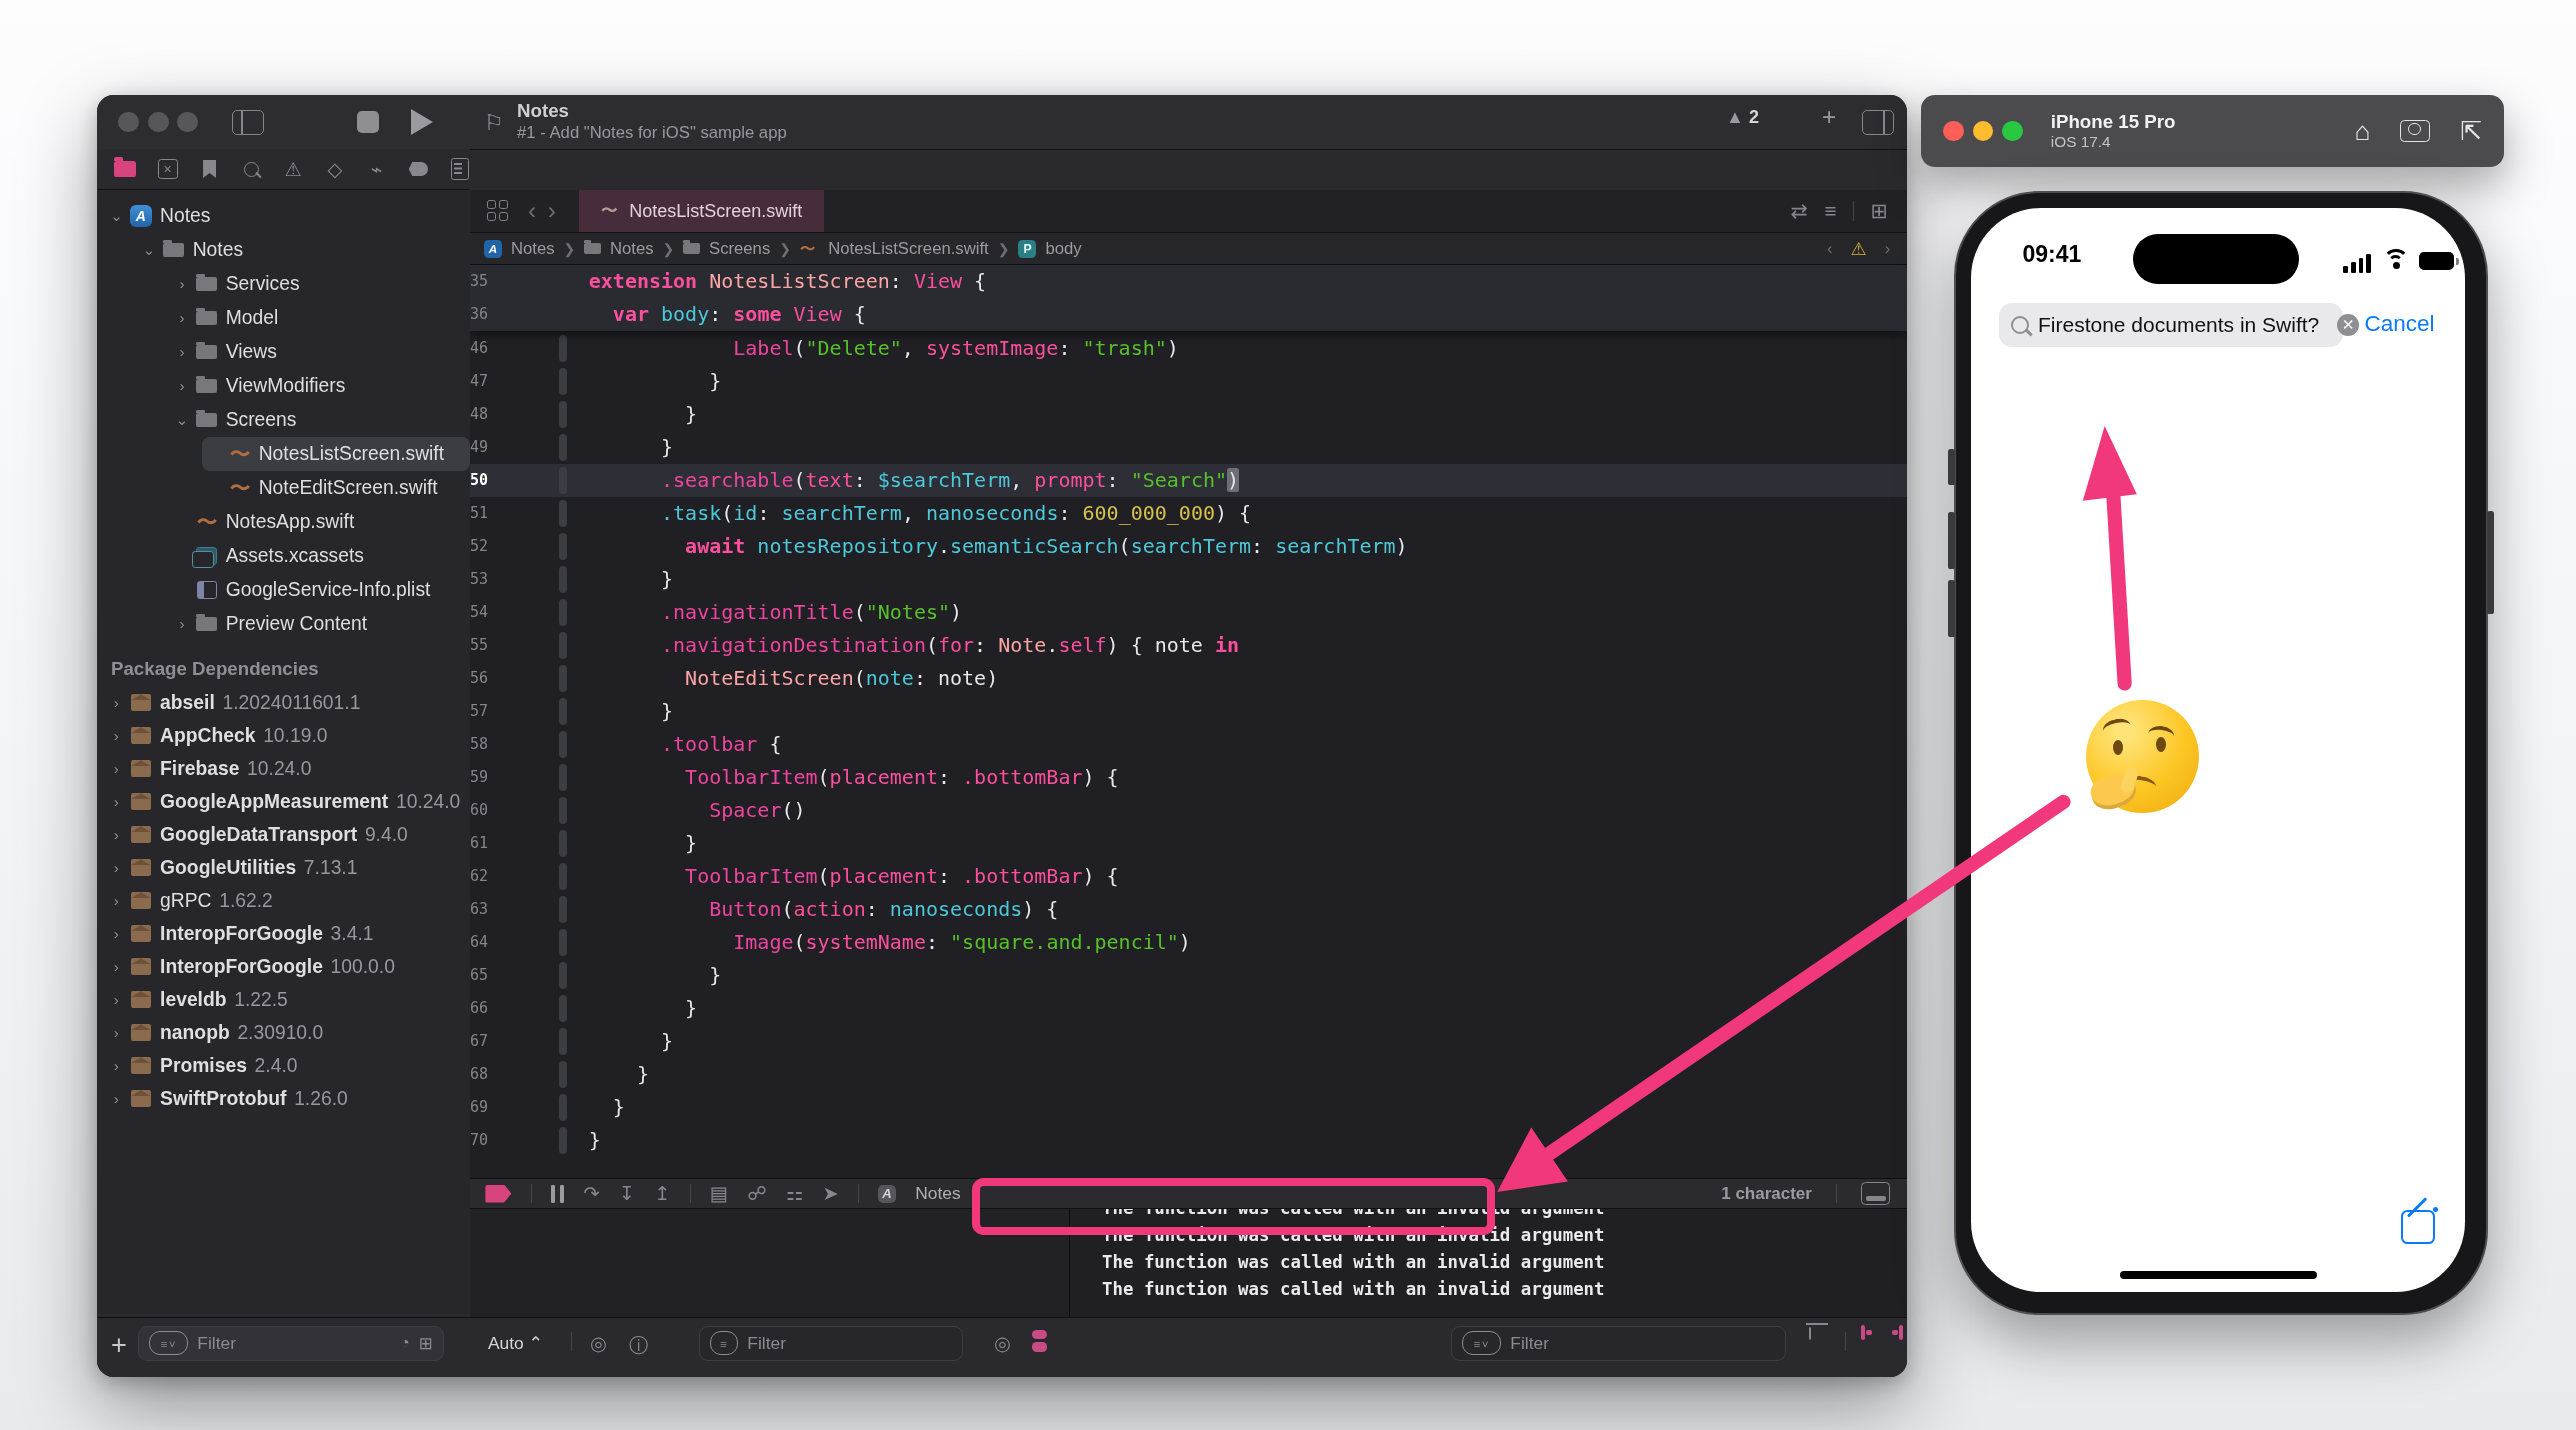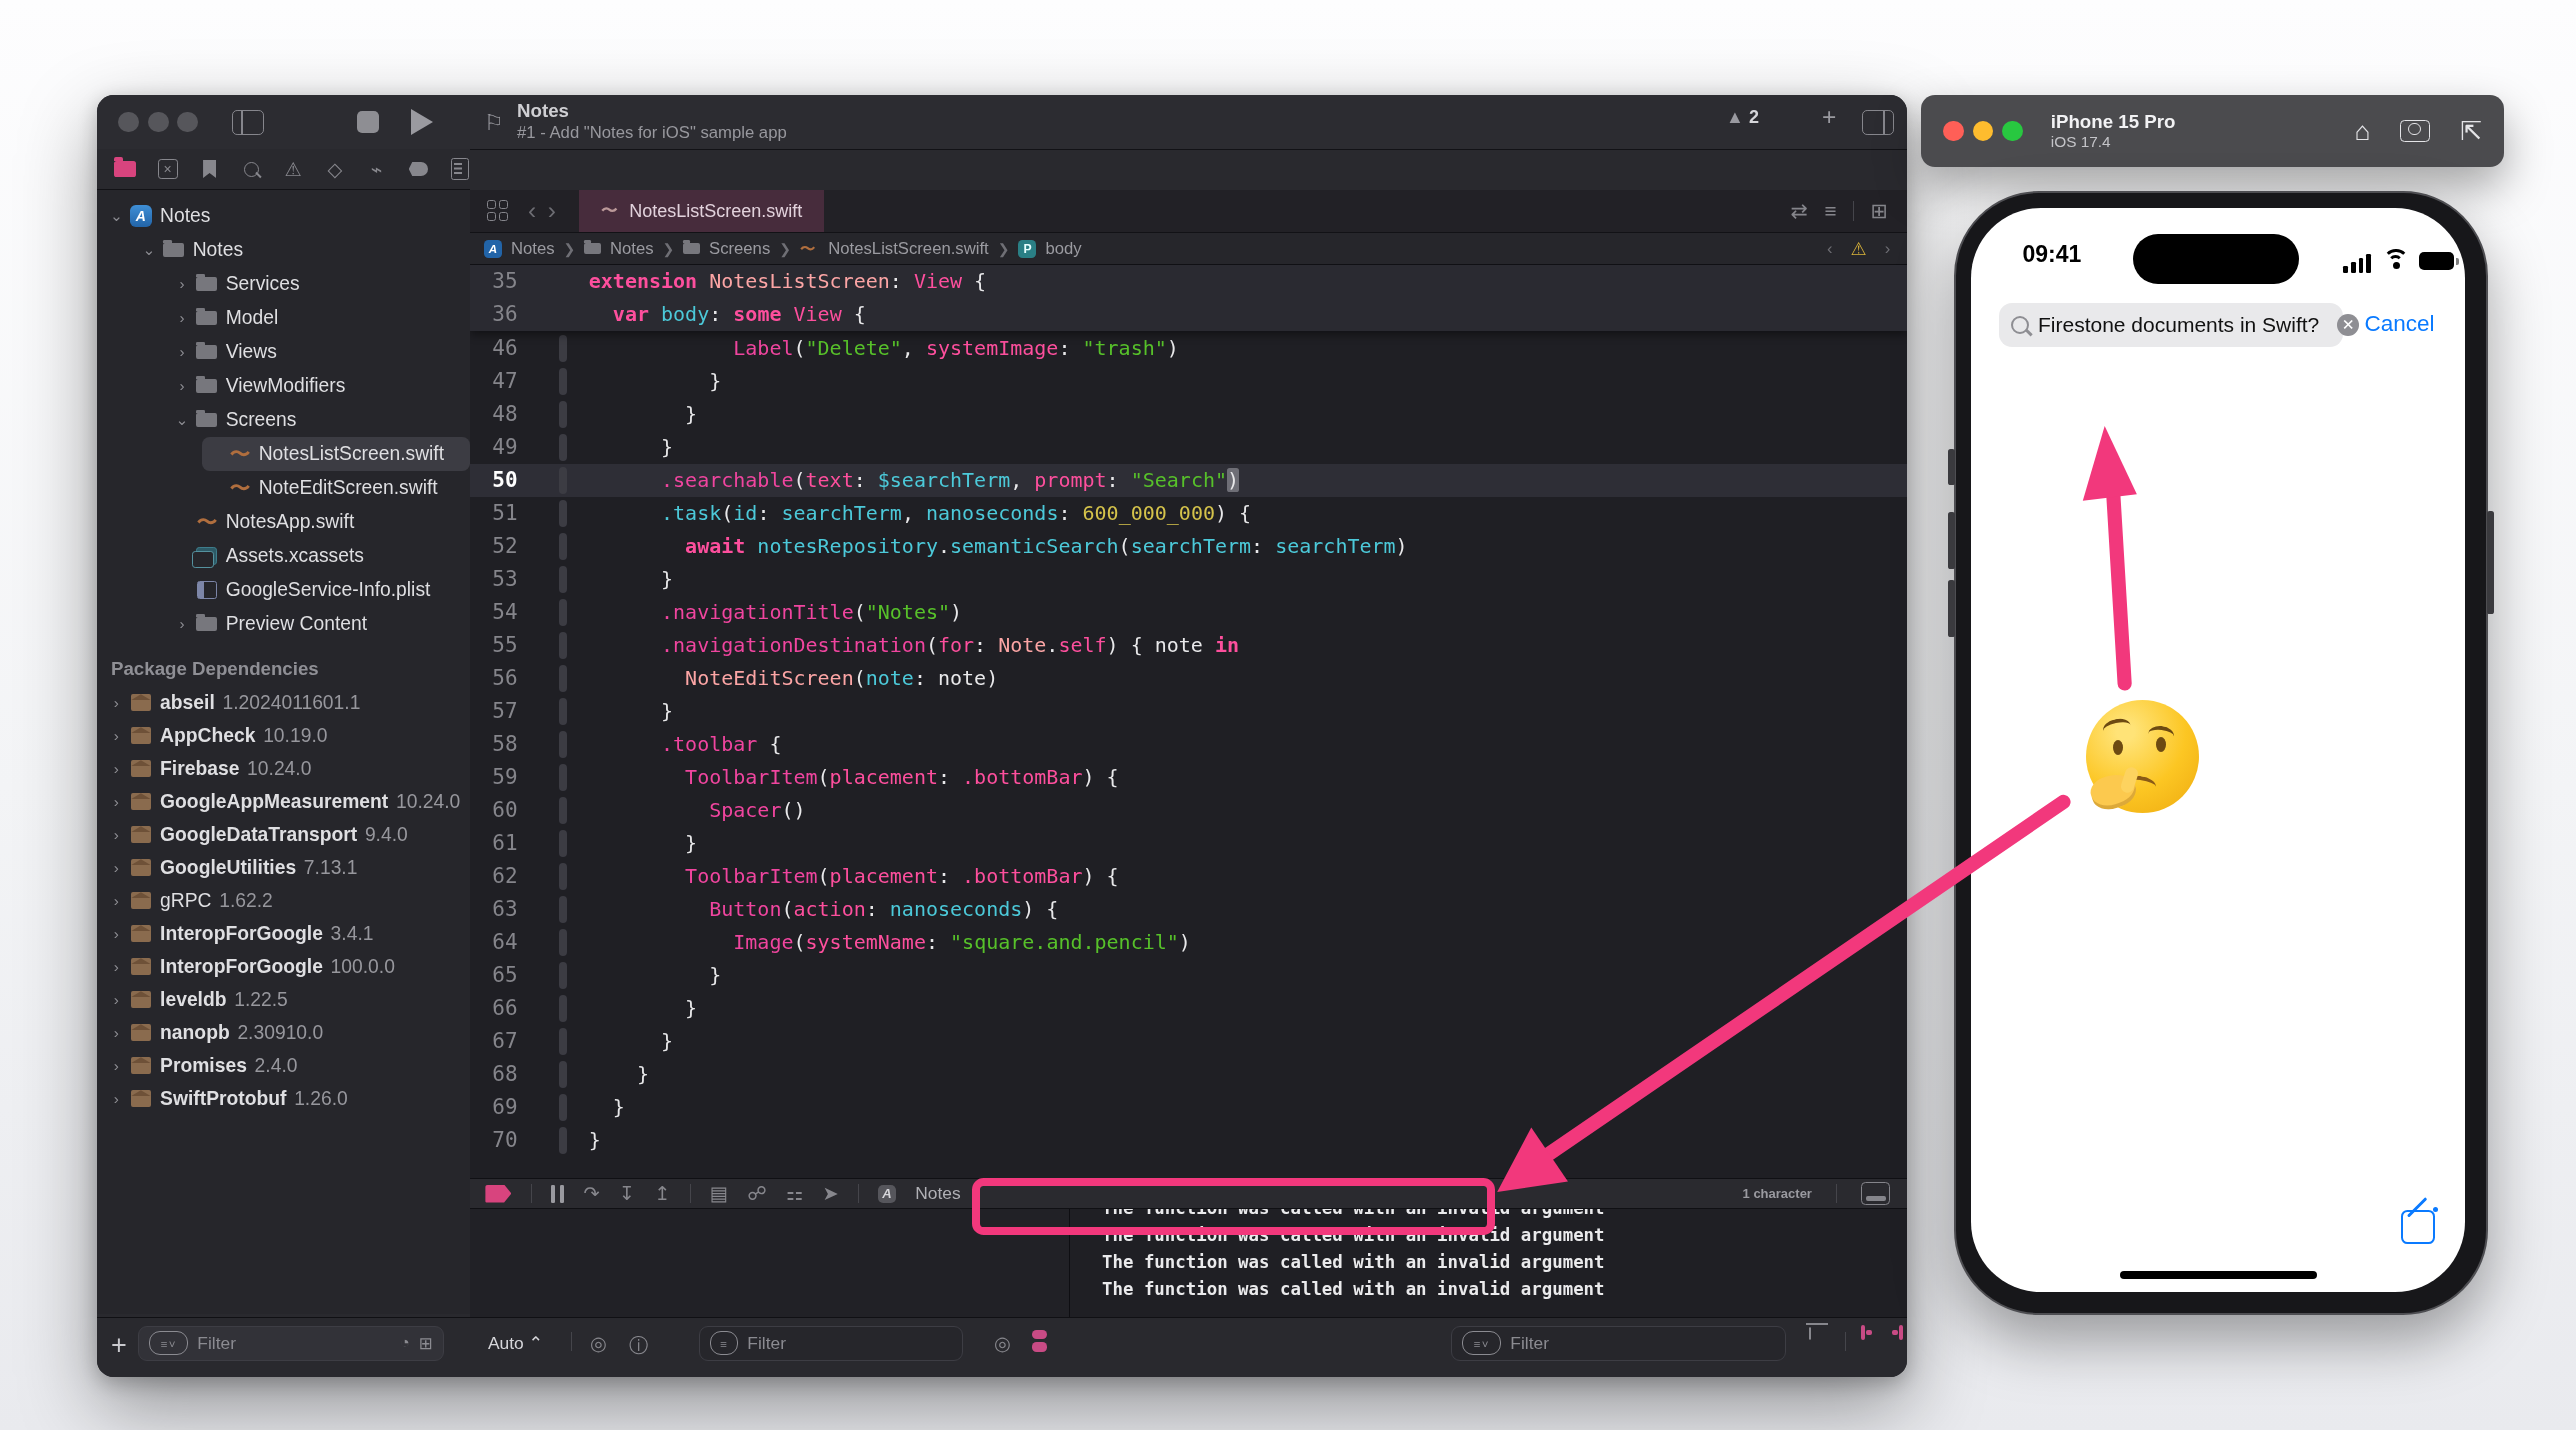--- a/index.html
+++ b/index.html
@@ -66,21 +66,21 @@
   #jumpbar{left:373px;top:138px;width:1437px;height:32px;background:#26262b;border-bottom:0.6px solid #101014;display:flex;align-items:center;color:#9b9ba1;font-size:16.7px;gap:9px;padding-left:14px;box-sizing:border-box;}
   .jb-sep{color:#6f6f75;font-size:14px;}
   .jb-badge{width:18px;height:18px;border-radius:4.5px;background:#2264a8;color:#fff;font-size:11.6px;font-weight:bold;display:flex;align-items:center;justify-content:center;font-style:italic;}
   .jb-p{width:18px;height:18px;border-radius:4.5px;background:#2a7f85;color:#e6ffff;font-size:12.2px;font-weight:bold;display:flex;align-items:center;justify-content:center;}
   .jb-folder{width:16.7px;height:11.6px;background:#77777d;border-radius:1.9px;position:relative;}
   .jb-folder::before{content:"";position:absolute;top:-2.6px;left:0;width:7px;height:2.6px;background:#77777d;border-radius:1.3px 1.3px 0 0;}
   .warn-tri{color:#d9b33a;font-size:18px;}
   
   #editor{left:373px;top:170px;width:1437px;height:913px;background:#1f1f24;overflow:hidden;}
   .cl{height:33px;line-height:33px;display:flex;font-family:"DejaVu Sans Mono",monospace;font-size:20px;white-space:pre;}
-  .cl .ln{flex:0 0 70px;text-align:center;padding-right:16.7px;color:#85858b;font-size:21px;}
+  .cl .ln{flex:0 0 70px;text-align:left;padding-right:16.7px;color:#85858b;font-size:15px;}
   .cl .gut{flex:0 0 16.7px;position:relative;}
   .cl .gut::before{content:"";position:absolute;left:2.6px;top:2.6px;bottom:2.6px;width:7.7px;border-radius:3.9px;background:#3c3c43;}
   .cl.nogut .gut::before{display:none;}
   .cl .src{padding-left:15.4px;}
   .cl.hl{background:#2e2e36;}
   .cl.hl .ln{color:#fff;font-weight:bold;}
   #sticky{position:absolute;left:0;top:0;width:100%;background:#2a2a31;box-shadow:0 3.9px 9px rgba(0,0,0,.45);z-index:3;}
   #codebody{position:absolute;left:0;top:67px;width:100%;}
   .tok-k{color:#fd4f9d;font-weight:bold;}
   .tok-k2{color:#fd4f9d;}
@@ -91,21 +91,21 @@
   .tok-n{color:#d5c34b;}
   .tok-p{color:#e8e8ea;}
   .tok-sel{color:#e8e8ea;background:#6e6e76;border-radius:2.6px;}
   
   #debugbar{left:373px;top:1083px;width:1437px;height:31px;background:#2a2a2f;border-top:0.6px solid #101014;border-bottom:0.6px solid #101014;display:flex;align-items:center;gap:19.3px;padding-left:15.4px;box-sizing:border-box;}
   .bp-ic{width:26px;height:18px;background:#d8447e;clip-path:polygon(0 0,72% 0,100% 50%,72% 100%,0 100%);border-radius:2.6px;}
   .pause-ic{display:flex;gap:4.5px;}
   .pause-ic i{width:4.5px;height:18px;background:#9a9aa0;border-radius:1.3px;}
   .dbg{color:#87878d;font-size:19.3px;}
   .vsep{width:0.6px;height:19.3px;background:#45454b;}
-  .chars{color:#9a9aa0;font-size:13px;font-weight:bold;}
+  .chars{color:#9a9aa0;font-size:17px;font-weight:bold;}
   .console-toggle{width:27px;height:20.6px;border:1.9px solid #85858b;border-radius:4.5px;position:relative;}
   .console-toggle::before{content:"";position:absolute;left:3.2px;right:3.2px;bottom:2.6px;height:5.1px;background:#85858b;border-radius:1.9px;}
   
   #varspane{left:373px;top:1114px;width:599px;height:108px;background:#212126;}
   #console{left:972px;top:1114px;width:838px;height:108px;background:#1f1f24;border-left:0.6px solid #0e0e12;overflow:hidden;}
   .conline{height:27px;line-height:27px;font-family:"DejaVu Sans Mono",monospace;font-weight:bold;font-size:17.4px;color:#eaeaec;padding-left:32px;white-space:pre;}
   
   #bottombar{left:0;top:1222px;width:1810px;height:61px;background:#29292e;border-top:0.6px solid #101014;}
   .ffield{height:35px;border-radius:9px;background:#323238;border:1.3px solid #3d3d44;display:flex;align-items:center;gap:9px;padding:0 10.3px;box-sizing:border-box;color:#8b8b91;font-size:17.4px;}
   .ffield.darker{background:#26262b;}

